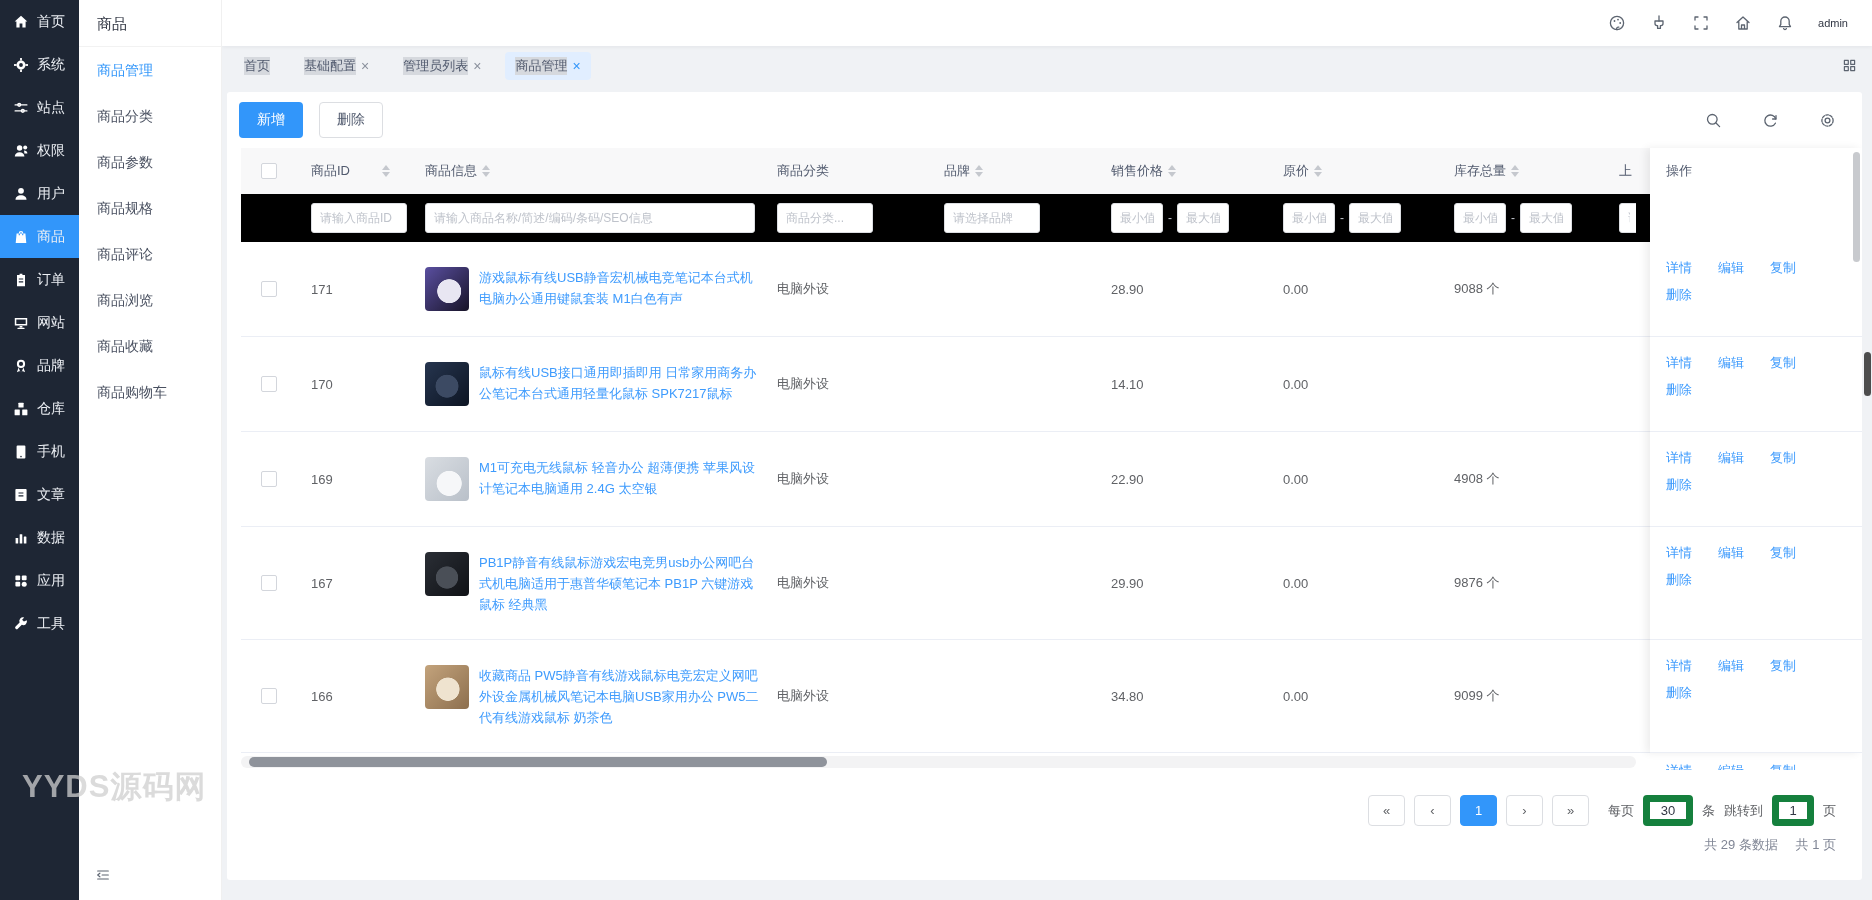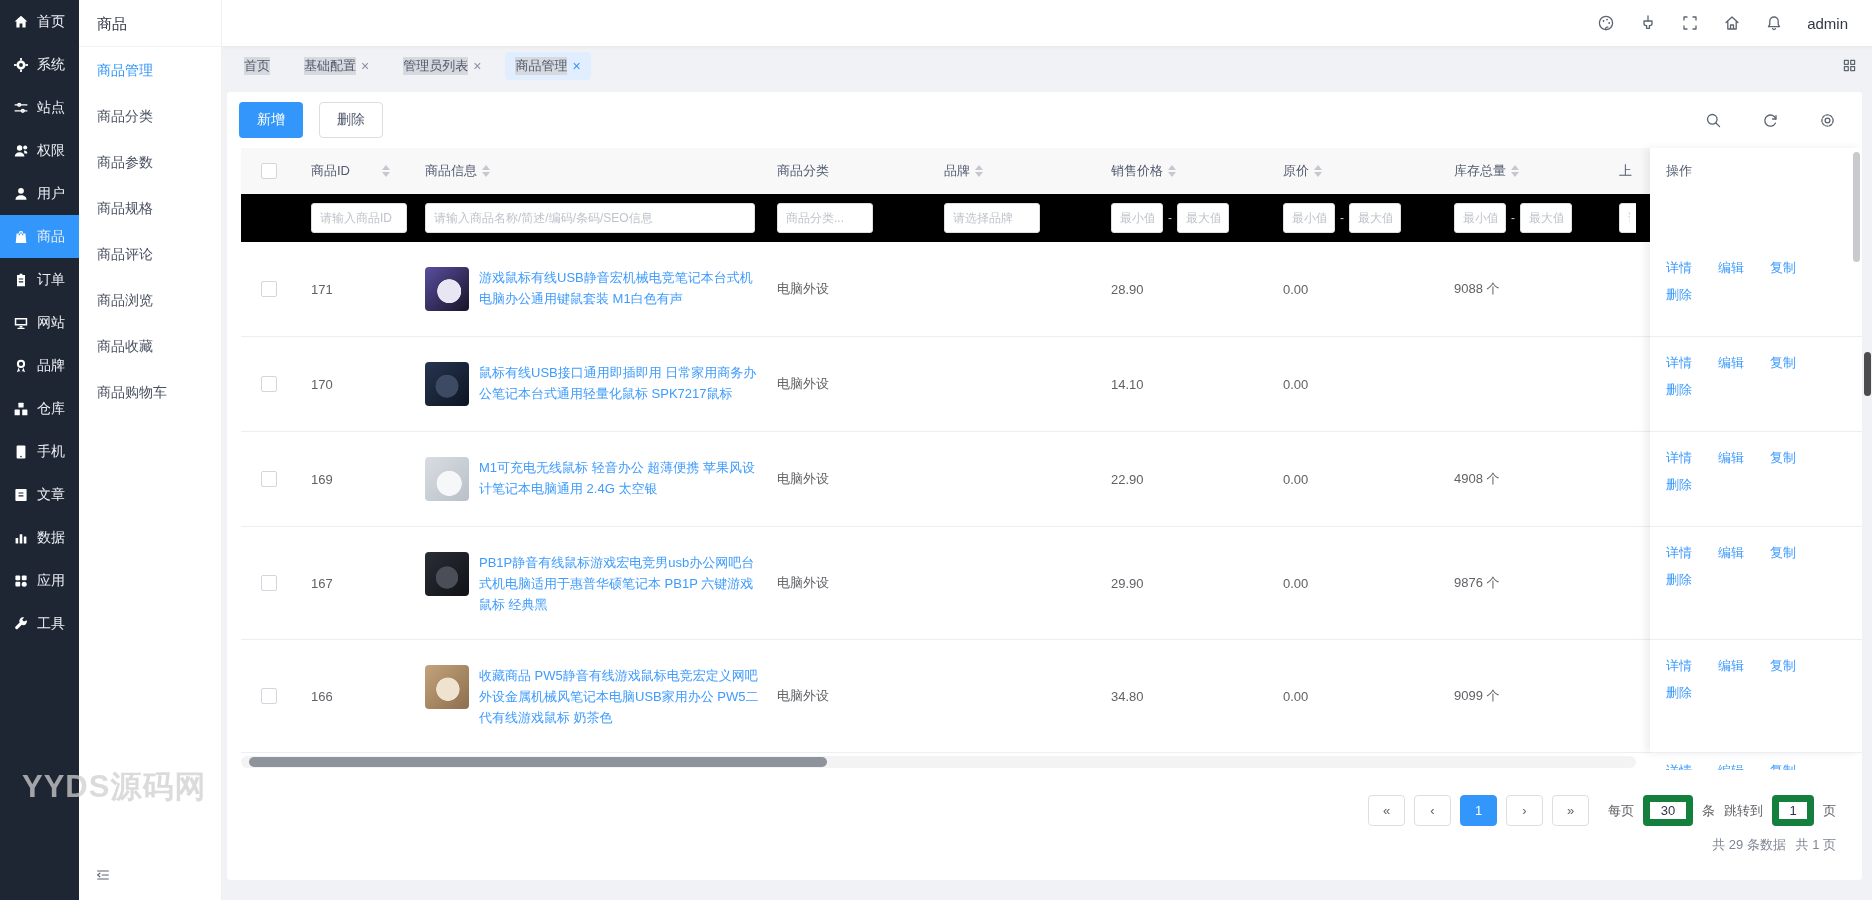--- a/index.html
+++ b/index.html
@@ -17,21 +17,21 @@
   .ss { width:143px; background:#fff; flex-shrink:0; position:relative; z-index:5; border-right:1px solid #f0f0f0; }
   .ss-title { height:47px; line-height:47px; padding-left:18px; font-size:15px; color:#323744; border-bottom:1px solid #f2f2f2; }
   .ss-item { height:46px; line-height:46px; padding-left:18px; font-size:14px; color:#495060; cursor:pointer; }
   .ss-item.active { color:#3296fa; }
   .ss-collapse { position:absolute; left:16px; bottom:14px; cursor:pointer; }
 
   
   .main { flex:1; display:flex; flex-direction:column; min-width:0; }
   .topbar { height:46px; background:#fff; display:flex; align-items:center; justify-content:flex-end; gap:24px; padding-right:24px; box-shadow:0 1px 4px rgba(0,21,41,.06); }
   .topbar svg { width:18px; height:18px; cursor:pointer; }
-  .username { font-size:15px; color:#323744; cursor:pointer; }
+  .username { font-size:11px; color:#323744; cursor:pointer; }
 
   .tabbar { height:40px; display:flex; align-items:center; padding-left:12px; position:relative; flex-shrink:0; }
   .tab { display:flex; align-items:center; gap:5px; padding:5px 10px; border-radius:4px; font-size:13px; color:#515a6e; cursor:pointer; margin-right:14px; }
   .tab .lbl { background:#d6d9de; }
   .tab .cls { color:#8a909c; font-size:14px; line-height:1; cursor:pointer; }
   .tab.active { background:#e1eeff; }
   .tab.active .cls { color:#3296fa; }
   .tab-extra { position:absolute; right:16px; top:13px; cursor:pointer; }
 
   
@@ -91,21 +91,21 @@
 
   
   .pgwrap { position:absolute; right:26px; bottom:26px; text-align:right; }
   .pgrow { display:flex; align-items:center; justify-content:flex-end; gap:9px; }
   .pbtn { min-width:37px; height:31px; border:1px solid #dcdee2; border-radius:4px; background:#fff; color:#606266; font-size:13px; display:flex; align-items:center; justify-content:center; cursor:pointer; }
   .pbtn.cur { background:#3296fa; border-color:#3296fa; color:#fff; }
   .pglabel { font-size:13px; color:#606266; }
   .pginput { width:50px; height:31px; border:7px solid #15803d; border-radius:4px; text-align:center; font-size:13px; color:#323744; outline:none; font-family:inherit; }
   .pginput.w42 { width:42px; }
   .pgtotals { margin-top:10px; font-size:13px; color:#808695; }
-  .pgtotals span { margin-left:6px; }
+  .pgtotals span { margin-left:14px; }
 
   .watermark { position:absolute; left:22px; top:766px; z-index:30; font-size:31px; font-weight:bold; letter-spacing:1px; color:#cfcfcf; opacity:.75; pointer-events:none; white-space:nowrap; }
 
   svg.oicon { stroke:#5c6470; fill:none; stroke-width:1.3; stroke-linecap:round; stroke-linejoin:round; }
   svg.wicon { fill:#ffffff; fill-rule:evenodd; }
 </style>
 </head>
 <body>
 
 <div class="app">

